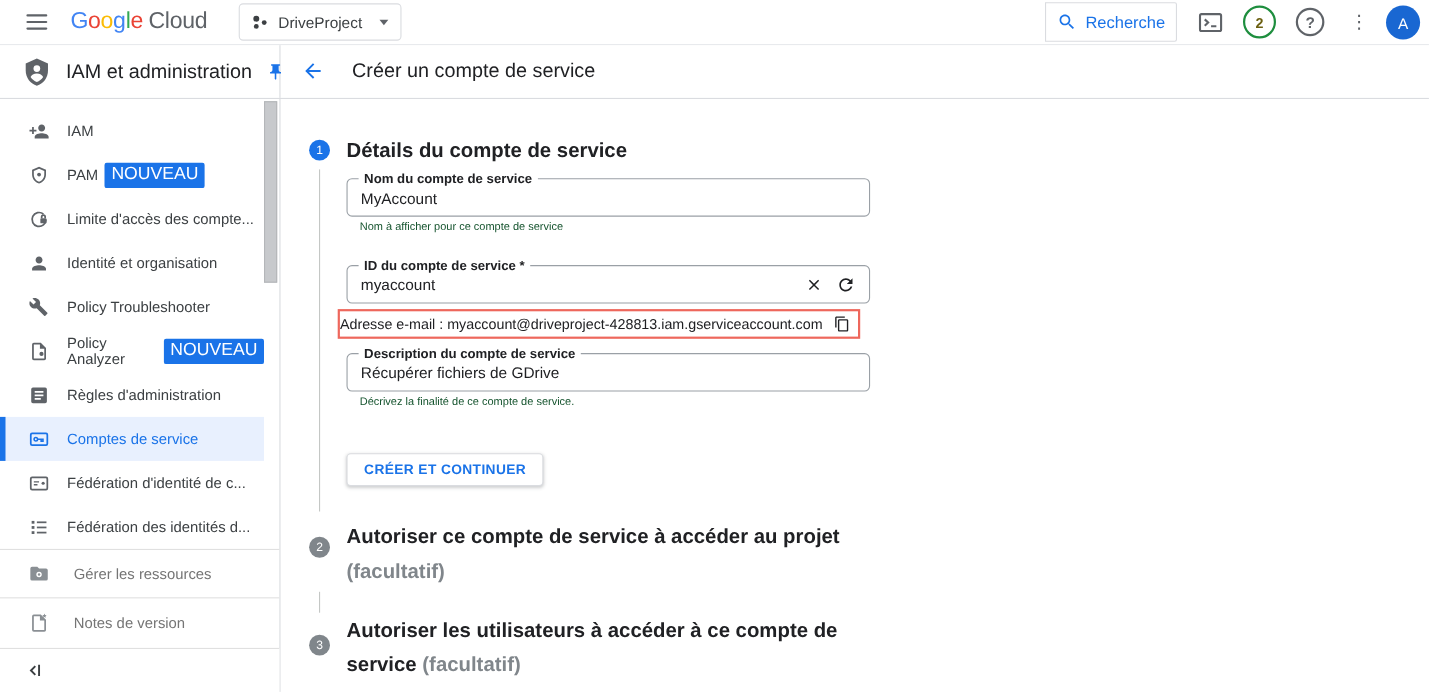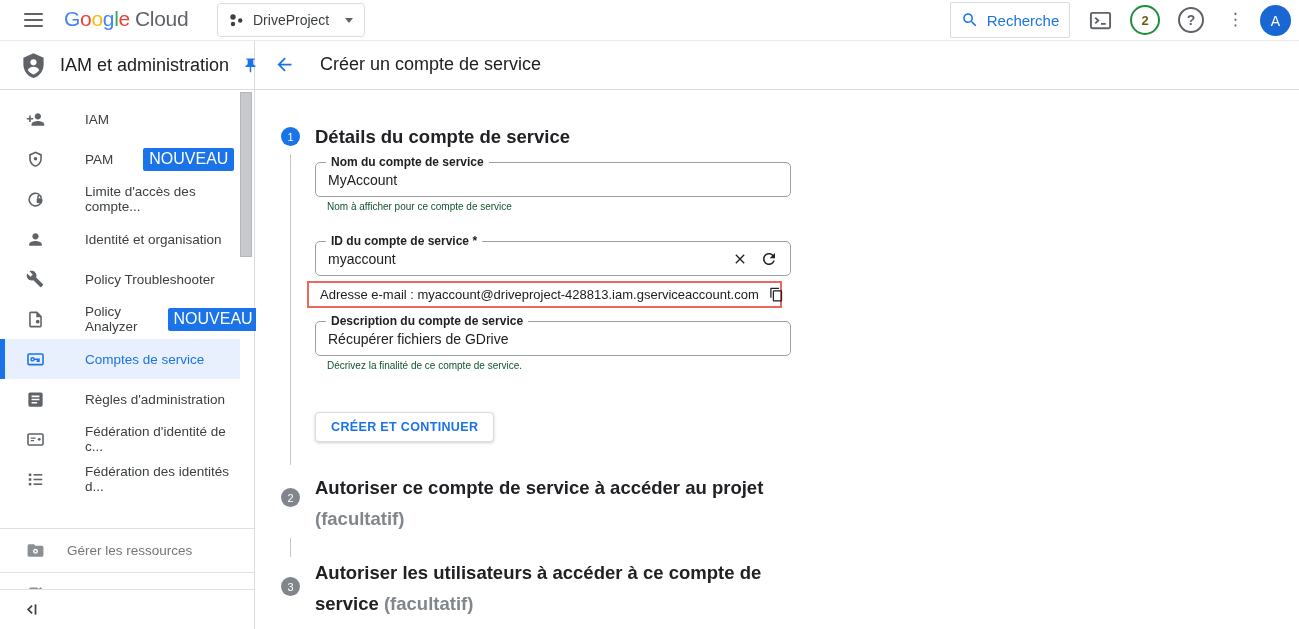--- a/index.html
+++ b/index.html
@@ -34,28 +34,28 @@
   .subheader { position:absolute; top:41px; left:0; right:0; height:49px; background:#fff; border-bottom:1px solid #dadce0; z-index:4; }
   .subheader-left { position:absolute; left:0; top:0; width:255px; height:100%; border-right:1px solid #dadce0; display:flex; align-items:center; padding-left:20px; gap:13px; }
   .section-title { font-size:18px; color:#202124; white-space:nowrap; }
   .pin { cursor:pointer; display:flex; }
   .back-arrow { position:absolute; left:274px; top:13px; cursor:pointer; display:flex; }
   .page-title { position:absolute; left:320px; top:13px; font-size:18px; color:#202124; }
 
   
   .sidebar { position:absolute; top:90px; left:0; width:255px; bottom:0; background:#fff; border-right:1px solid #dadce0; }
   .nav { padding-top:9px; }
-  .nav-item { height:40px; width:240px; display:flex; align-items:center; padding-left:25px; gap:40px; cursor:pointer; font-size:13.5px; color:#3c4043; }
+  .nav-item { height:40px; width:240px; display:flex; align-items:center; padding-left:25px; gap:16px; cursor:pointer; font-size:13.5px; color:#3c4043; }
   .nav-item .icon { width:20px; height:20px; display:flex; align-items:center; justify-content:center; color:#5f6368; flex:none; }
   .nav-item.selected { background:#e8f0fe; border-left:5px solid #1a73e8; padding-left:20px; color:#1a73e8; }
   .nav-item.selected .icon { color:#1a73e8; }
   .nav-badge { background:#1a73e8; color:#fff; font-size:16px; padding:2.5px 6px; border-radius:2px; margin-left:-10px; white-space:nowrap; }
   .sect-row { display:flex; align-items:center; padding-left:25px; gap:22px; font-size:13.5px; color:#757575; border-top:1px solid #e0e0e0; cursor:pointer; }
   .sect-row .icon { width:20px; height:20px; display:flex; align-items:center; justify-content:center; color:#8a8f94; flex:none; }
-  .row-manage { height:44px;margin-top:29px; }
+  .row-manage { height:44px; }
   .row-notes { height:46px; }
   .collapse-row { position:absolute; bottom:0; left:0; width:254px; height:40px; border-top:1px solid #e0e0e0; display:flex; align-items:center; padding-left:23px; cursor:pointer; background:#fff; }
   .scroll-thumb { position:absolute; top:2px; left:240px; width:12px; height:165px; background:#c7c9cc; border:1px solid #b4b6b9; cursor:grab; }
 
   
   .main { position:absolute; left:256px; top:90px; right:0; bottom:0; background:#fff; }
   .step-circle { position:absolute; width:19px; height:19px; border-radius:50%; color:#fff; font-size:11px; display:flex; align-items:center; justify-content:center; }
   .sc1 { left:25px; top:37px; background:#1a73e8; }
   .sc2 { left:25px; top:398px; background:#80868b; }
   .sc3 { left:25px; top:487px; background:#80868b; }
@@ -72,21 +72,21 @@
   .f-name { top:72px; } .f-id { top:151px; } .f-desc { top:231px; }
   .field label { position:absolute; top:-8px; left:10px; background:#fff; padding:0 5px; font-size:12px; font-weight:700; color:#202124; white-space:nowrap; }
   .field input { width:100%; height:100%; border:none; outline:none; background:transparent; font-family:inherit; font-size:14px; color:#202124; padding:0 14px 0 12px; border-radius:5px; }
   .f-id input { padding-right:86px; }
   .field-action { position:absolute; cursor:pointer; display:flex; }
   .clear-btn { right:42px; top:9px; }
   .refresh-btn { right:12px; top:8px; }
   .helper { position:absolute; left:71px; font-size:10px; color:#14532d; }
   .h-name { top:111px; } .h-desc { top:270px; }
 
-  .email-box { position:absolute; left:51px; top:191px; width:475px; height:27px; border:2px solid #ee675c; background:#fff; display:flex; align-items:center; padding-left:11px; }
+  .email-box { position:absolute; left:51px; top:191px; width:475px; height:27px; border:2px solid #ee675c; background:#fff; display:flex; align-items:center; }
   .email-text { font-size:13px; color:#202124; white-space:nowrap; }
   .copy-btn { margin-left:10px; cursor:pointer; display:flex; }
 
   .submit-btn { position:absolute; left:59px; top:322px; height:30px; padding:0 15px; background:#fff; border:1px solid #dadce0; border-radius:4px; color:#1a73e8; font-size:12.5px; font-weight:700; letter-spacing:.35px; box-shadow:0 1px 3px rgba(60,64,67,.25); cursor:pointer; font-family:inherit; }
 </style>
 </head>
 <body>
 
 <div class="topbar">
   <div class="hamburger">
@@ -214,37 +214,37 @@
     <div class="nav-item">
       <span class="icon">
           <svg width="19" height="19" viewBox="0 0 24 24" fill="currentColor">
             <path d="M14 2H6a2 2 0 0 0-2 2v16a2 2 0 0 0 2 2h12a2 2 0 0 0 2-2V8l-6-6zm4 18H6V4h7v5h5v11z"></path>
             <circle cx="14.8" cy="14.8" r="2.4"></circle>
           </svg>
         </span>
       <span>Policy Analyzer</span>
       <span class="nav-badge">NOUVEAU</span>
     </div>
+    <div class="nav-item">
+      <span class="icon">
+          <svg width="19" height="19" viewBox="0 0 24 24" fill="currentColor">
+            <path d="M19 3H5a2 2 0 0 0-2 2v14a2 2 0 0 0 2 2h14a2 2 0 0 0 2-2V5a2 2 0 0 0-2-2zm-5 14H7v-2h7v2zm3-4H7v-2h10v2zm0-4H7V7h10v2z"></path>
+          </svg>
+        </span>
+      <span>Règles d'administration</span>
+    </div>
     <div class="nav-item selected">
       <span class="icon">
           <svg width="19" height="19" viewBox="0 0 24 24">
             <rect x="2.5" y="5" width="19" height="13.5" rx="1.5" fill="none" stroke="currentColor" stroke-width="2"></rect>
             <circle cx="8.3" cy="11.7" r="2" fill="none" stroke="currentColor" stroke-width="1.8"></circle>
             <path d="M10.3 11.7h6.2v2.4h-2.1v-2.4" fill="none" stroke="currentColor" stroke-width="1.8"></path>
           </svg>
         </span>
       <span>Comptes de service</span>
-    </div>
-    <div class="nav-item">
-      <span class="icon">
-          <svg width="19" height="19" viewBox="0 0 24 24" fill="currentColor">
-            <path d="M19 3H5a2 2 0 0 0-2 2v14a2 2 0 0 0 2 2h14a2 2 0 0 0 2-2V5a2 2 0 0 0-2-2zm-5 14H7v-2h7v2zm3-4H7v-2h10v2zm0-4H7V7h10v2z"></path>
-          </svg>
-        </span>
-      <span>Règles d'administration</span>
     </div>
     <div class="nav-item">
       <span class="icon">
           <svg width="19" height="19" viewBox="0 0 24 24">
             <rect x="2.5" y="5" width="19" height="14" rx="1.5" fill="none" stroke="currentColor" stroke-width="2"></rect>
             <path d="M6 10.2h6M6 13.5h4.2" stroke="currentColor" stroke-width="1.7"></path>
             <circle cx="16.7" cy="11.8" r="1.8" fill="currentColor"></circle>
           </svg>
         </span>
       <span>Fédération d'identité de c...</span>

